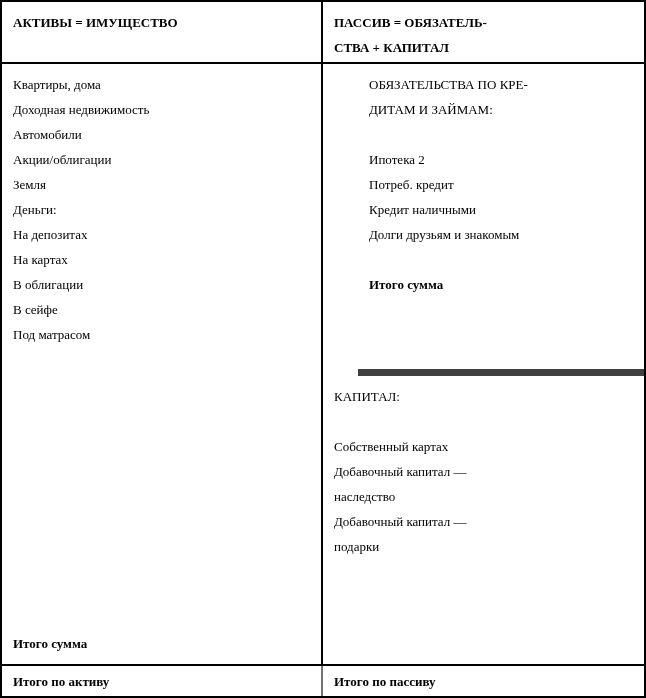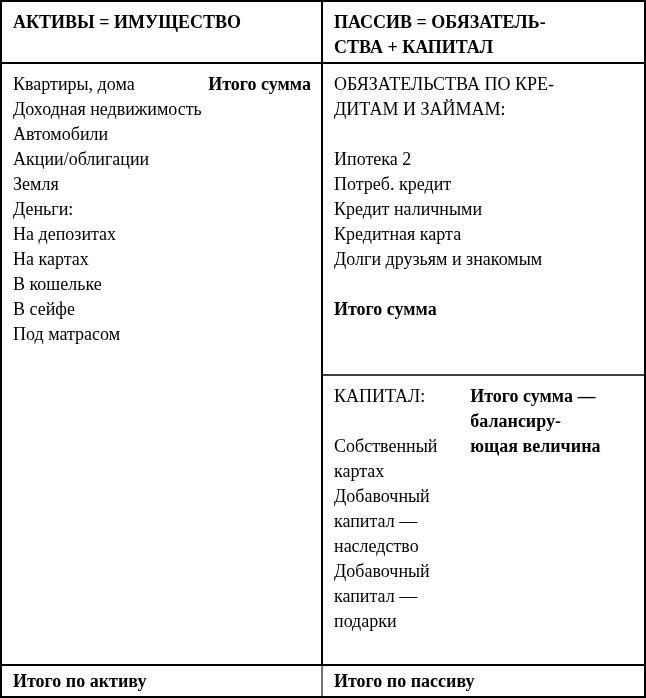--- a/index.html
+++ b/index.html
@@ -13,46 +13,47 @@
   .table {
     width: 646px;
     height: 698px;
     display: grid;
     grid-template-columns: 1fr 1fr;
     grid-template-rows: 62px 312px 1fr 30px;
     border: 2px solid #000;
     background: #fff;
   }
   .cell {
-    font-size: 18px;
+    font-size: 13px;
     line-height: 25px;
     padding: 8px 10px 8px 11px;
     overflow: hidden;
   }
   .pre { white-space: pre-line; }
   .b { font-weight: bold; }
   .line { white-space: pre-line; }
   .gap { height: 25px; }
 
   .header-left  { grid-column: 1; grid-row: 1; border-right: 2px solid #000; border-bottom: 2px solid #000; font-weight: bold; }
   .header-right { grid-column: 2; grid-row: 1; border-bottom: 2px solid #000; font-weight: bold; }
 
   .assets-cell {
     grid-column: 1; grid-row: 2 / 4;
     border-right: 2px solid #000; border-bottom: 2px solid #000;
-    display: flex; flex-direction: row; justify-content: space-between;
+    display: flex; flex-direction: column; justify-content: space-between;
   }
   .liab-cell {
     grid-column: 2; grid-row: 2;
-    border-bottom: 2px solid #404040;
+    border-bottom: 7px solid #404040;
+    margin-left: 35px;
   }
   .capital-cell {
     grid-column: 2; grid-row: 3;
     border-bottom: 2px solid #000;
-    display: flex; flex-direction: row; justify-content: space-between;
+    display: flex; flex-direction: column; justify-content: space-between;
   }
   .footer-left  { grid-column: 1; grid-row: 4; border-right: 2px solid #737373; display: flex; align-items: center; font-weight: bold; }
   .footer-right { grid-column: 2; grid-row: 4; display: flex; align-items: center; font-weight: bold; font-family: Liberation Serif, serif; }
 </style>
 </head>
 <body>
 
 <div class="table">
 
   <div class="cell header-left">
@@ -67,52 +68,49 @@
   <div class="cell assets-cell">
     <div>
       <div class="line">Квартиры, дома</div>
       <div class="line">Доходная недвижимость</div>
       <div class="line">Автомобили</div>
       <div class="line">Акции/облигации</div>
       <div class="line">Земля</div>
       <div class="line">Деньги:</div>
       <div class="line">На депозитах</div>
       <div class="line">На картах</div>
-      <div class="line">В кошельке</div>
+      <div class="line">В облигации</div>
       <div class="line">В сейфе</div>
       <div class="line">Под матрасом</div>
     </div>
     <div class="line b">Итого сумма</div>
   </div>
 
   <div class="cell liab-cell">
     <div class="pre">ОБЯЗАТЕЛЬСТВА ПО КРЕ-
 ДИТАМ И ЗАЙМАМ:</div>
     <div class="gap"></div>
     <div class="line">Ипотека 2</div>
     <div class="line">Потреб. кредит</div>
     <div class="line">Кредит наличными</div>
-    <div class="line">Кредитная карта</div>
     <div class="line">Долги друзьям и знакомым</div>
     <div class="gap"></div>
     <div class="line b">Итого сумма</div>
   </div>
 
   <div class="cell capital-cell">
     <div>
       <div class="line">КАПИТАЛ:</div>
       <div class="gap"></div>
       <div class="pre">Собственный картах</div>
       <div class="pre">Добавочный капитал —
 наследство</div>
       <div class="pre">Добавочный капитал —
 подарки</div>
     </div>
-    <div class="pre b">Итого сумма — балансиру-
-ющая величина</div>
   </div>
 
   <div class="cell footer-left">
     <span>Итого по активу</span>
   </div>
 
   <div class="cell footer-right">
     <span>Итого по пассиву</span>
   </div>
 

